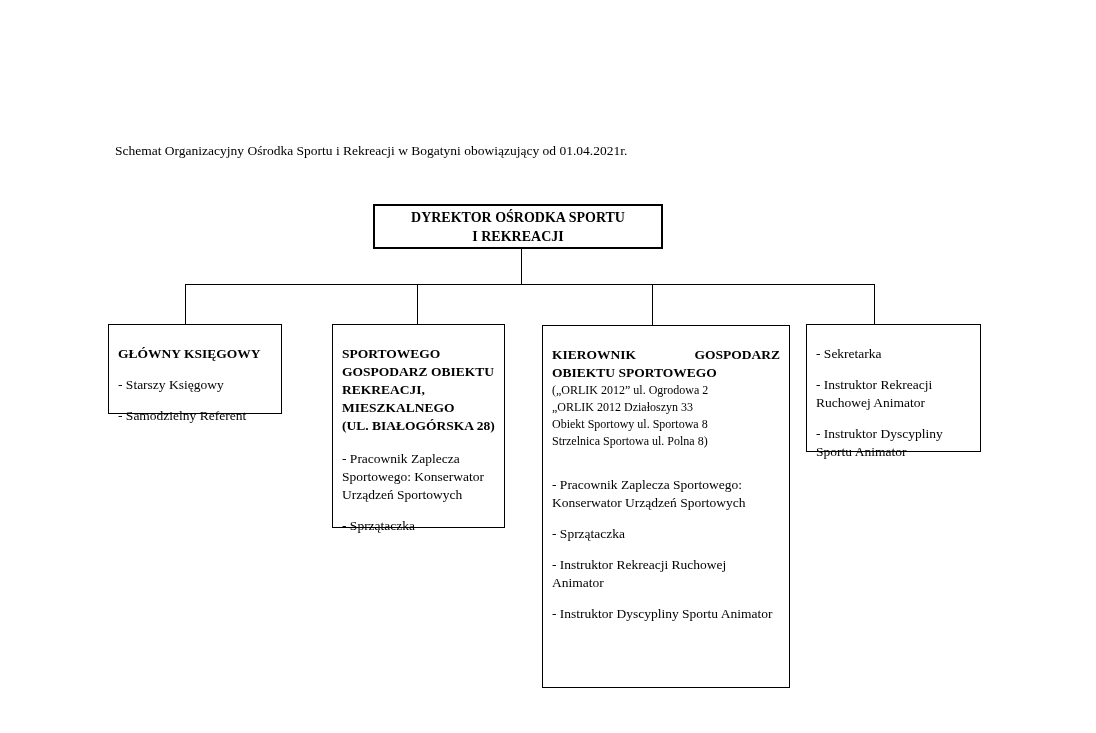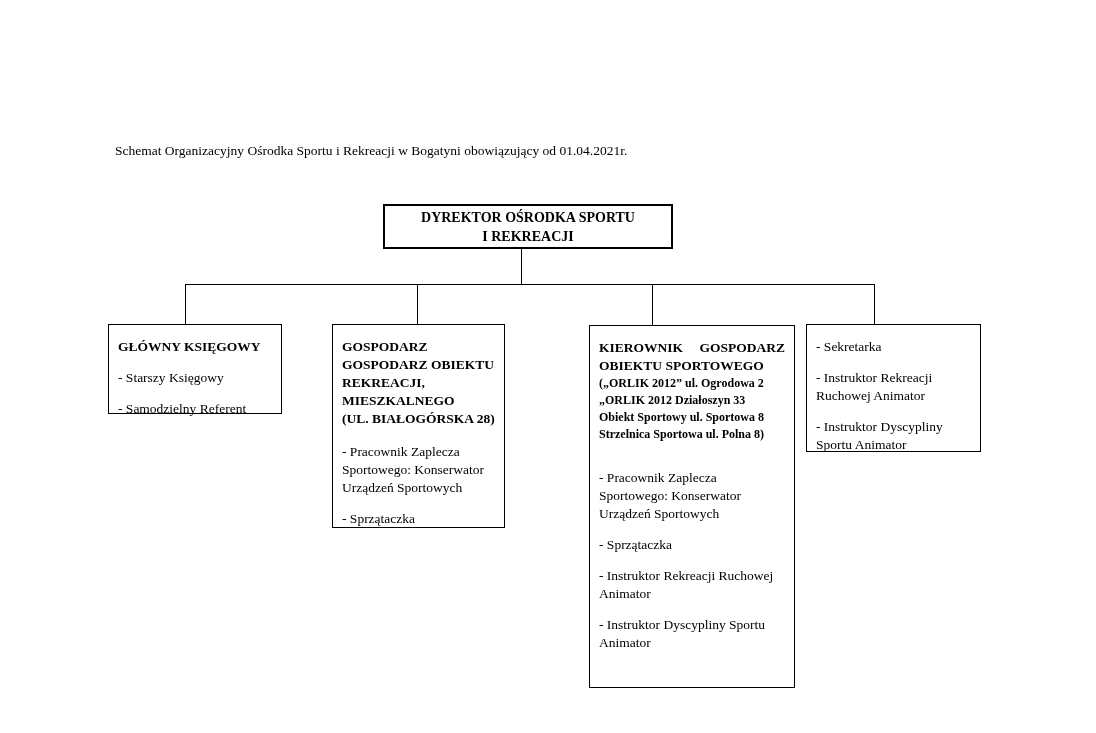--- a/index.html
+++ b/index.html
@@ -21,42 +21,42 @@
     white-space: nowrap;
     text-align: center;
   }
   .box {
     position: absolute;
     box-sizing: border-box;
     border: 1px solid #000000;
     background: #ffffff;
     font-size: 13.5px;
     line-height: 18px;
-    padding: 13px 9px;
+    padding: 20px 9px;
   }
   .root-box {
-    left: 383px; top: 204px; width: 290px; height: 45px;
+    left: 373px; top: 204px; width: 290px; height: 45px;
     border-width: 2px;
     text-align: center;
     font-weight: bold;
     font-size: 14px;
     line-height: 19px;
     padding: 2px 0 0 0;
   }
   .line { position: absolute; background: #000000; }
   .line.v { width: 1px; }
   .line.h { height: 1px; }
   .heading-line { font-weight: bold; }
   .justify-line {
     font-weight: bold;
     text-align: justify;
     text-align-last: justify;
   }
   .subheading-line {
-    font-weight: bold;
+    font-weight: normal;
     font-size: 12px;
     line-height: 17px;
   }
   .item { margin-top: 13px; }
   .item.first-gap-lg { margin-top: 26px; }
   .item.first-gap-md { margin-top: 15px; }
 </style>
 </head>
 <body>
 
@@ -76,30 +76,30 @@
   <div class="line v" style="left:652px; top:284px; height:41px;"></div>
   <div class="line v" style="left:874px; top:284px; height:40px;"></div>
 
   <div class="box" style="left:108px; top:324px; width:174px; height:90px;">
     <div class="heading-line">GŁÓWNY KSIĘGOWY</div>
     <div class="item">- Starszy Księgowy</div>
     <div class="item">- Samodzielny Referent</div>
   </div>
 
   <div class="box" style="left:332px; top:324px; width:173px; height:204px;">
-    <div class="heading-line">GOSPODARZ</div>
+    <div class="heading-line">SPORTOWEGO</div>
     <div class="heading-line">GOSPODARZ OBIEKTU</div>
     <div class="heading-line">REKREACJI,</div>
     <div class="heading-line">MIESZKALNEGO</div>
     <div class="heading-line">(UL. BIAŁOGÓRSKA 28)</div>
     <div class="item first-gap-md">- Pracownik Zaplecza Sportowego: Konserwator Urządzeń Sportowych</div>
     <div class="item">- Sprzątaczka</div>
   </div>
 
-  <div class="box" style="left:542px; top:325px; width:206px; height:363px;margin-left:47px;">
+  <div class="box" style="left:542px; top:325px; width:248px; height:363px;">
     <div class="justify-line">KIEROWNIK GOSPODARZ</div>
     <div class="heading-line">OBIEKTU SPORTOWEGO</div>
     <div class="subheading-line">(„ORLIK 2012” ul. Ogrodowa 2</div>
     <div class="subheading-line">„ORLIK 2012  Działoszyn 33</div>
     <div class="subheading-line">Obiekt Sportowy ul. Sportowa 8</div>
     <div class="subheading-line">Strzelnica Sportowa ul. Polna 8)</div>
     <div class="item first-gap-lg">- Pracownik Zaplecza Sportowego: Konserwator Urządzeń Sportowych</div>
     <div class="item">- Sprzątaczka</div>
     <div class="item">- Instruktor Rekreacji Ruchowej Animator</div>
     <div class="item">- Instruktor Dyscypliny Sportu Animator</div>

